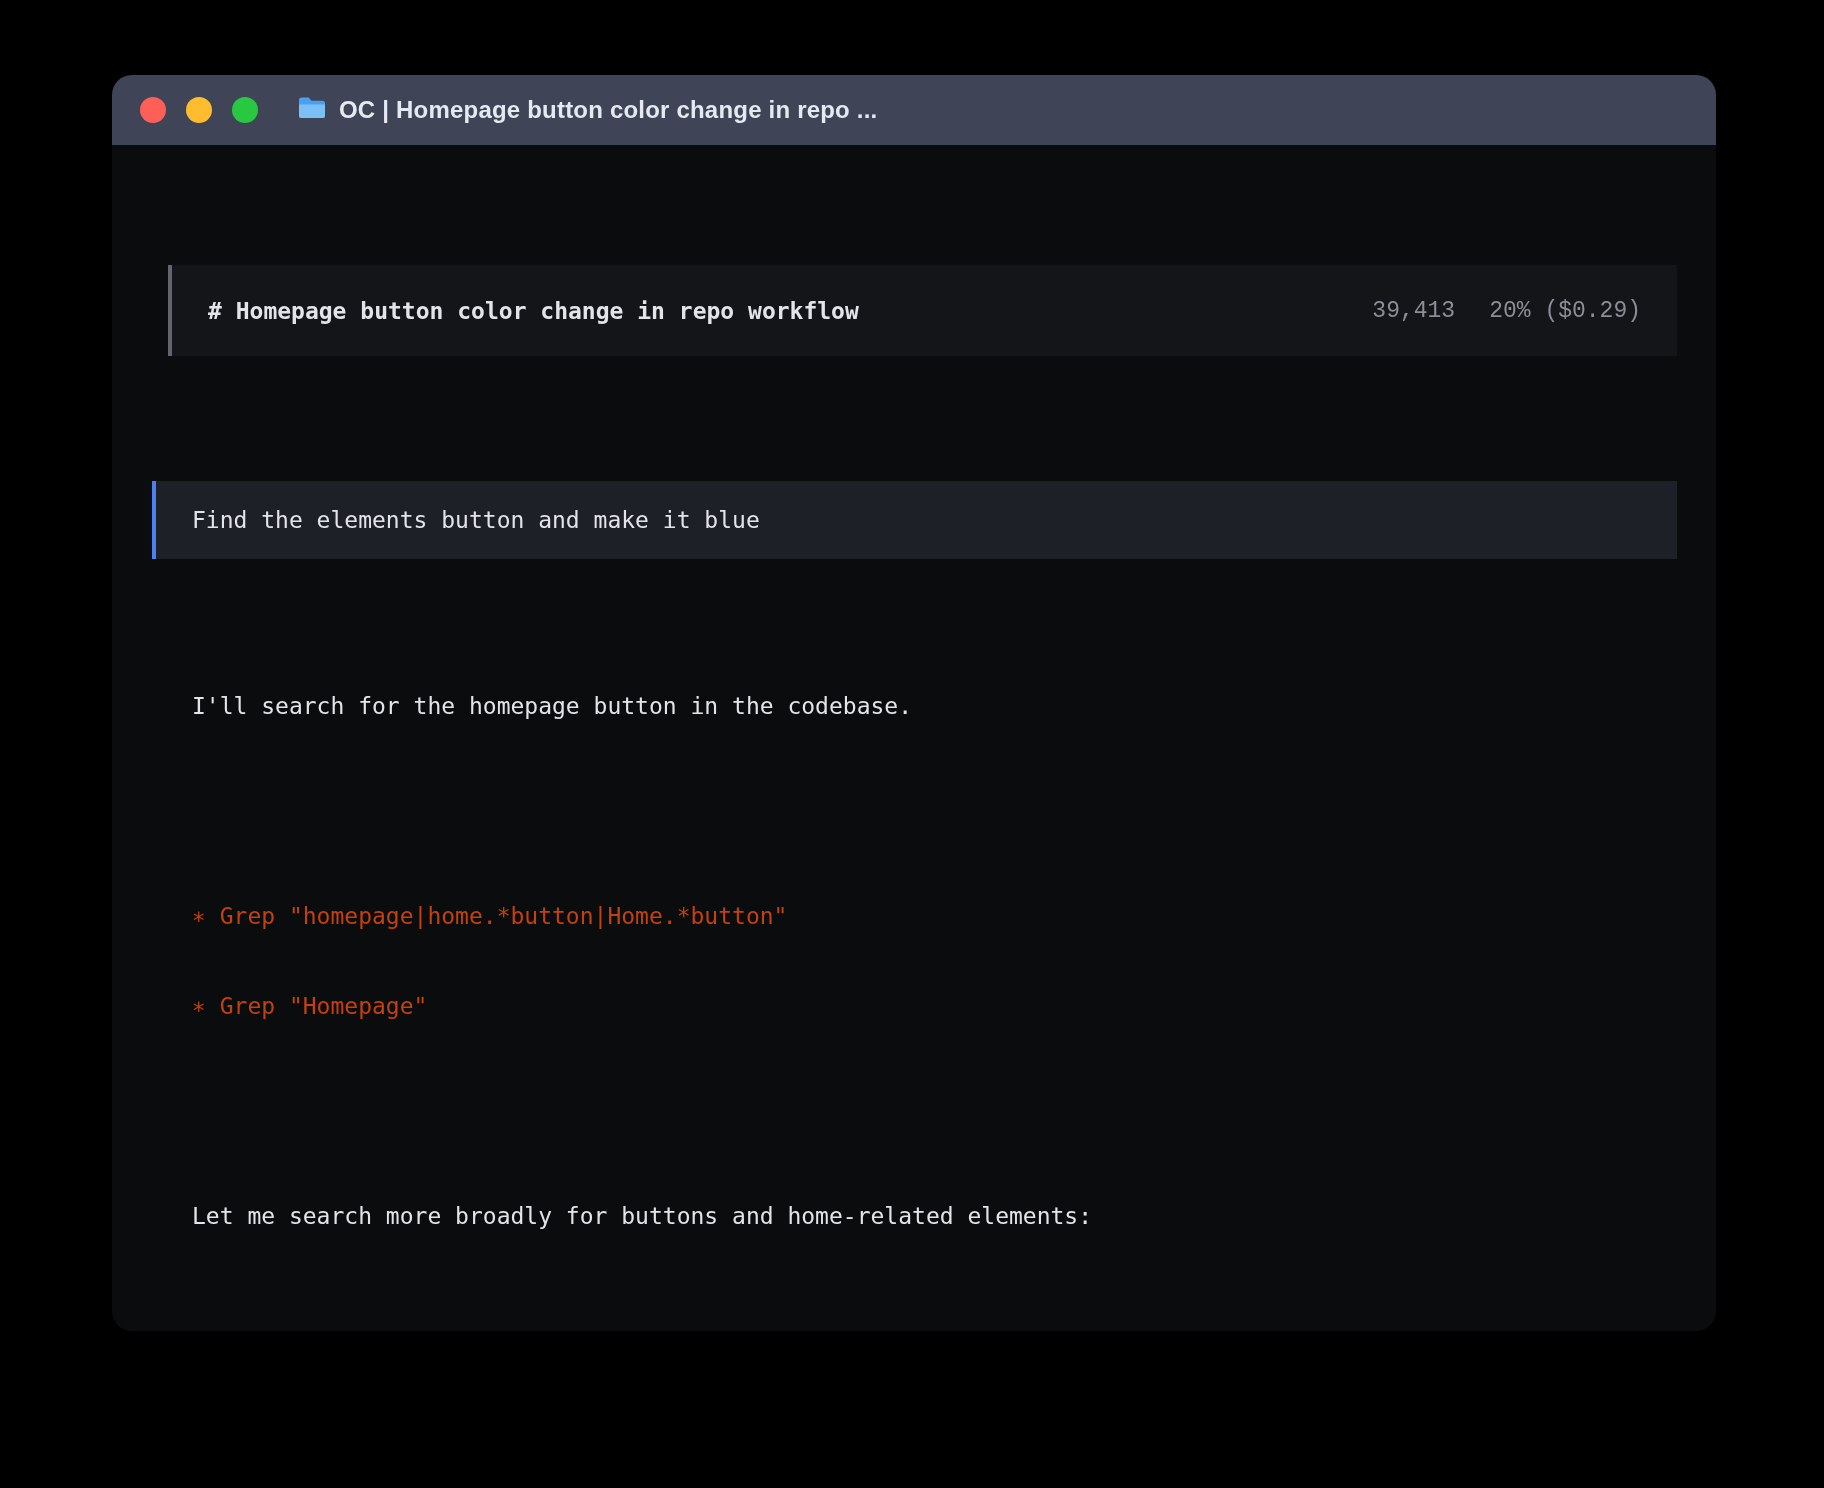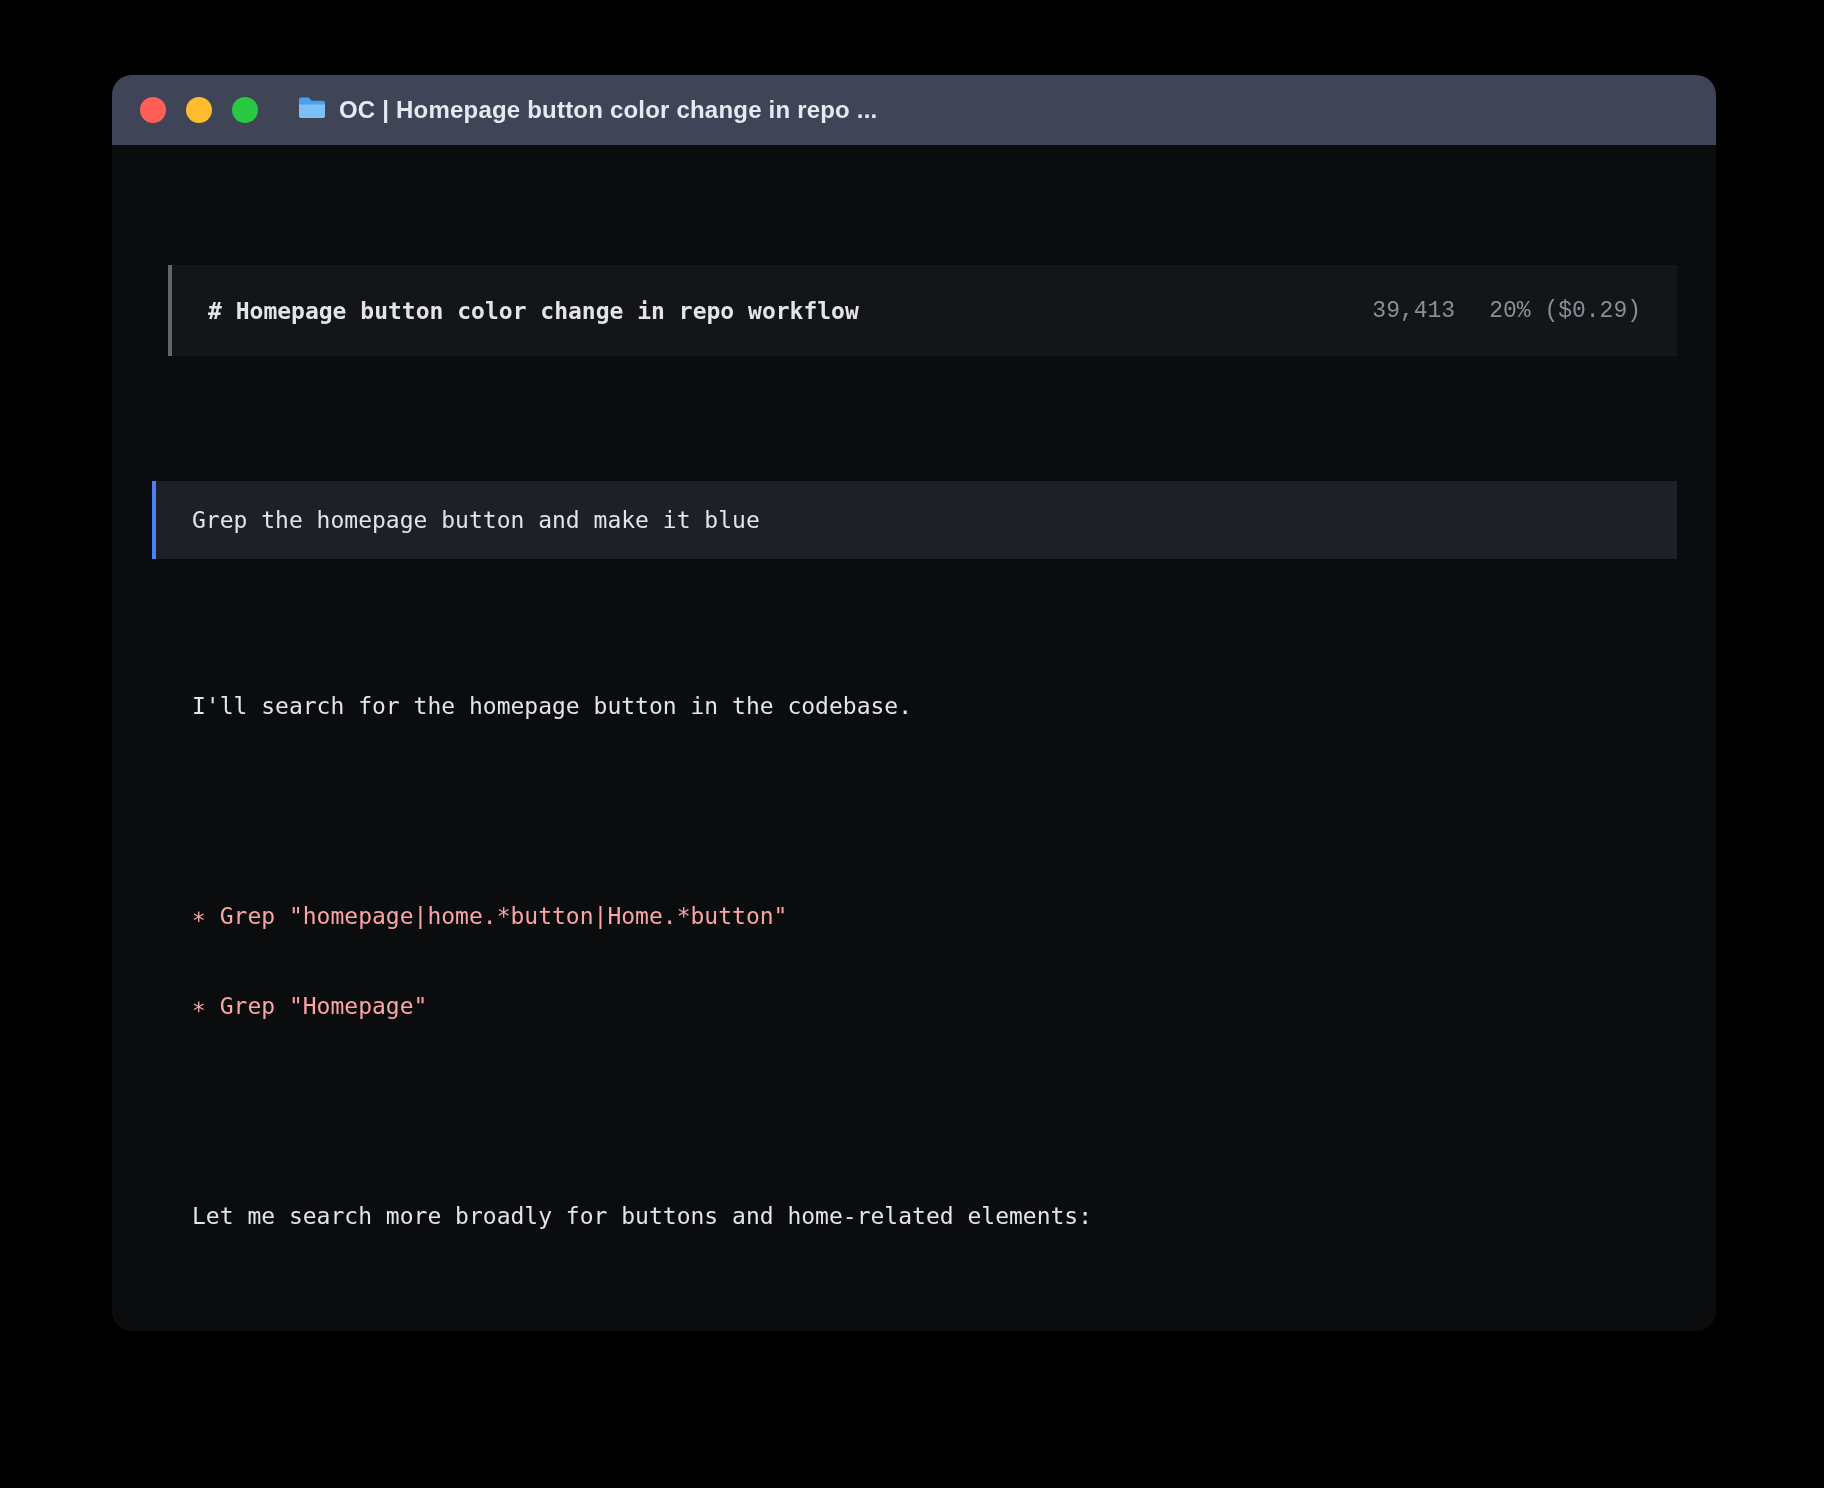--- a/index.html
+++ b/index.html
@@ -45,21 +45,21 @@
   .header-stats { color: #8b8e97; display: flex; gap: 34px; white-space: nowrap; font-family: Liberation Mono, monospace; }
 
   .user-msg {
     margin-top: 35px; height: 78px; background: #1d2026;
     border-left: 4px solid #4d80f0;
     display: flex; align-items: center; padding: 0 36px;
   }
 
   .para { margin: 30px 0 0 40px; }
   .para.first { margin-top: 42px; }
-  .gray { color: #fca5a5; }
+  .gray { color: #c2410c; }
 </style>
 </head>
 <body>
 
 <div class="window">
 
   <div class="titlebar">
     <div class="traffic">
       <span class="tl red"></span>
       <span class="tl yellow"></span>
@@ -80,21 +80,21 @@
 
     <div class="session-header">
       <span class="session-title"># Homepage button color change in repo workflow</span>
       <span class="header-stats">
         <span>39,413</span>
         <span>20% ($0.29)</span>
       </span>
     </div>
 
     <div class="user-msg">
-      <span>Grep the homepage button and make it blue</span>
+      <span>Find the elements button and make it blue</span>
     </div>
 
     <div class="para first">I'll search for the homepage button in the codebase.</div>
 
     <div class="para">
       <div class="gray">∗ Grep "homepage|home.*button|Home.*button"</div>
       <div class="gray">∗ Grep "Homepage"</div>
     </div>
 
     <div class="para">Let me search more broadly for buttons and home-related elements:</div>

